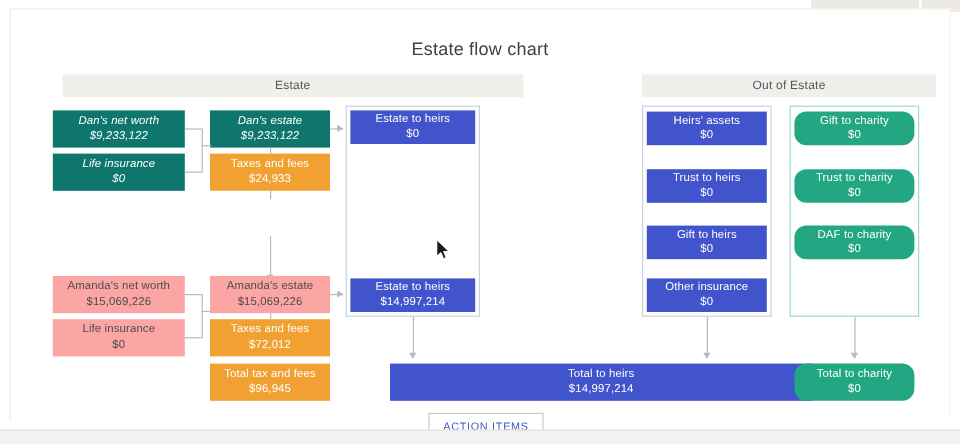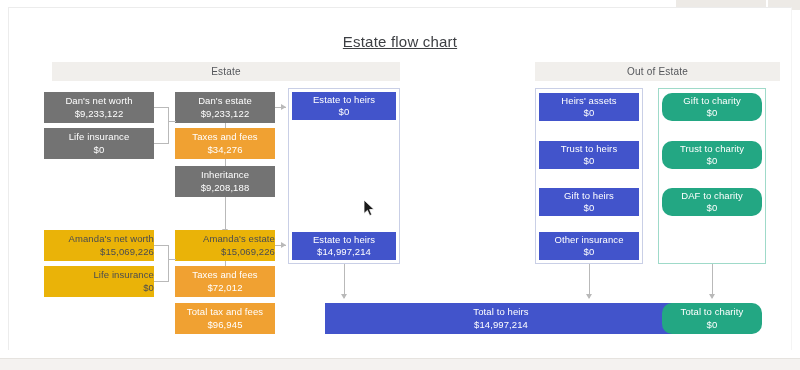--- a/index.html
+++ b/index.html
@@ -62,56 +62,55 @@
   
   .chart-title {
     position: absolute;
     top: 33px;
     left: 0;
     width: 800px;
     text-align: center;
     font-size: 15px;
     color: #3d3f43;
     letter-spacing: .2px;
-    text-decoration: underline;
   }
 
   
   .col-header {
     position: absolute;
     height: 19px;
     background: #f1efec;
     font-size: 10px;
     color: #54565a;
     display: flex;
     align-items: center;
     justify-content: center;
     letter-spacing: .2px;
   }
-  #hdr-estate { top: 62px; left: 52px; width: 348px; text-align: center; }
+  #hdr-estate { top: 62px; left: 52px; width: 384px; text-align: center; }
   #hdr-out    { top: 62px; left: 535px; width: 245px; }
 
   
   .node {
     position: absolute;
     box-sizing: border-box;
     display: flex;
     flex-direction: column;
     align-items: center;
     justify-content: center;
     font-size: 9.5px;
     line-height: 12.5px;
     text-align: center;
     letter-spacing: .1px;
   }
   .node .lbl { display: block; }
   .node .val { display: block; }
 
-  .n-grey   { background: #737373; color: #ffffff; }
-  .n-beige  { background: #eab308; color: #4a4c50; align-items: flex-end; }
+  .n-grey   { background: #0f766e; color: #ffffff; font-style: italic; }
+  .n-beige  { background: #fca5a5; color: #4a4c50; }
   .n-orange { background: #f0a132; color: #ffffff; }
   .n-blue   { background: #4254cb; color: #ffffff; }
   .n-green  { background: #23a783; color: #ffffff; border-radius: 10px; }
 
   
   .panel {
     position: absolute;
     box-sizing: border-box;
     background: #ffffff;
   }
@@ -193,27 +192,23 @@
     <span class="val">$0</span>
   </div>
 
   <div class="node n-grey" style="top:92px;left:175px;width:100px;height:31px;">
     <span class="lbl">Dan's estate</span>
     <span class="val">$9,233,122</span>
   </div>
 
   <div class="node n-orange" style="top:128px;left:175px;width:100px;height:31px;">
     <span class="lbl">Taxes and fees</span>
-    <span class="val">$34,276</span>
-  </div>
-
-  <div class="node n-grey" style="top:166px;left:175px;width:100px;height:31px;">
-    <span class="lbl">Inheritance</span>
-    <span class="val">$9,208,188</span>
-  </div>
+    <span class="val">$24,933</span>
+  </div>
+
 
   <div class="ln ln-h" style="top:107px;left:154px;width:14px;"></div>
   <div class="ln ln-h" style="top:143px;left:154px;width:14px;"></div>
   <div class="ln ln-v" style="top:107px;left:168px;height:37px;"></div>
   <div class="ln ln-h" style="top:121px;left:168px;width:8px;"></div>
 
   <div class="ln ln-v" style="top:123px;left:225px;height:5px;"></div>
   <div class="ln ln-v" style="top:159px;left:225px;height:7px;"></div>
 
   <div class="ln ln-v" style="top:197px;left:225px;height:38px;"></div>
@@ -315,20 +310,21 @@
   <div class="node n-blue" style="top:303px;left:288px;width:352px;height:31px;margin-left:37px;">
     <span class="lbl">Total to heirs</span>
     <span class="val">$14,997,214</span>
   </div>
 
   <div class="node n-green" style="top:303px;left:662px;width:100px;height:31px;">
     <span class="lbl">Total to charity</span>
     <span class="val">$0</span>
   </div>
 
+  <div class="action-btn">ACTION ITEMS</div>
 
   <div class="footer-band"></div>
 
   <svg class="cursor" viewBox="0 0 12 18">
     <polygon points="0,0 0,13.5 3.4,10.4 5.7,15.6 7.8,14.7 5.6,9.6 10,9.4" fill="#1a1a1a" stroke="#ffffff" stroke-width="0.8"></polygon>
   </svg>
 
 </div>
 
 </body></html>

